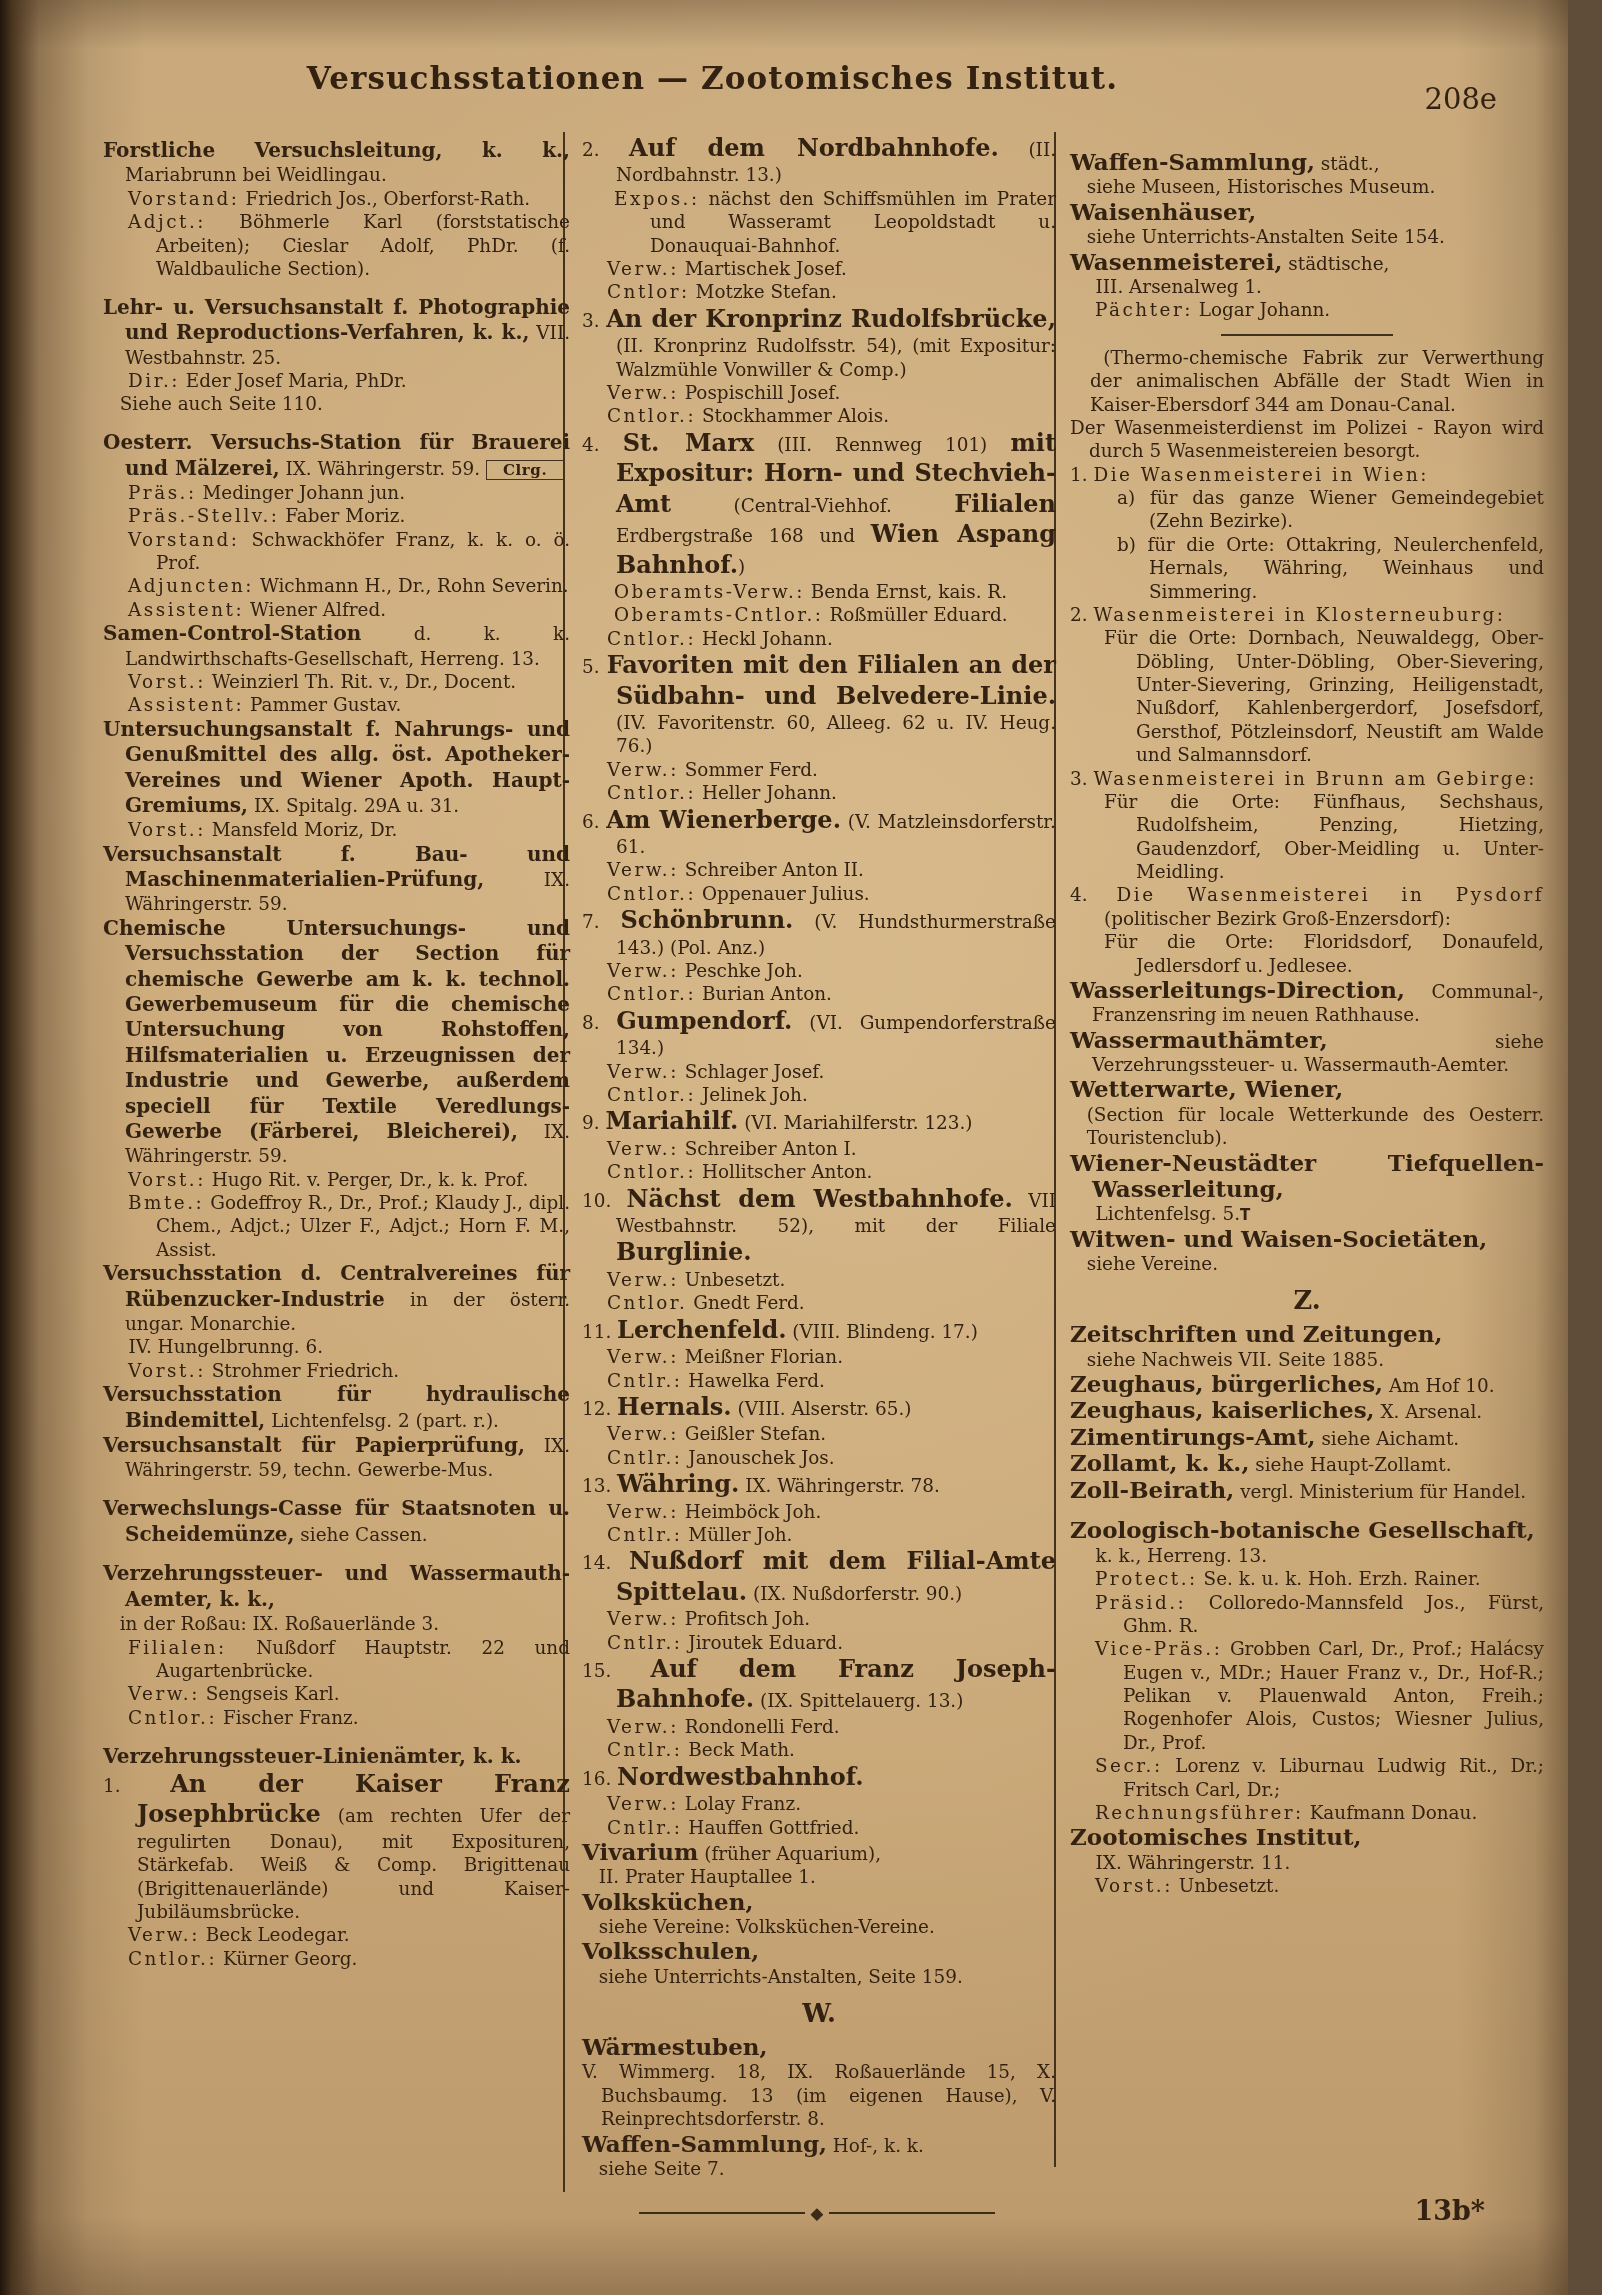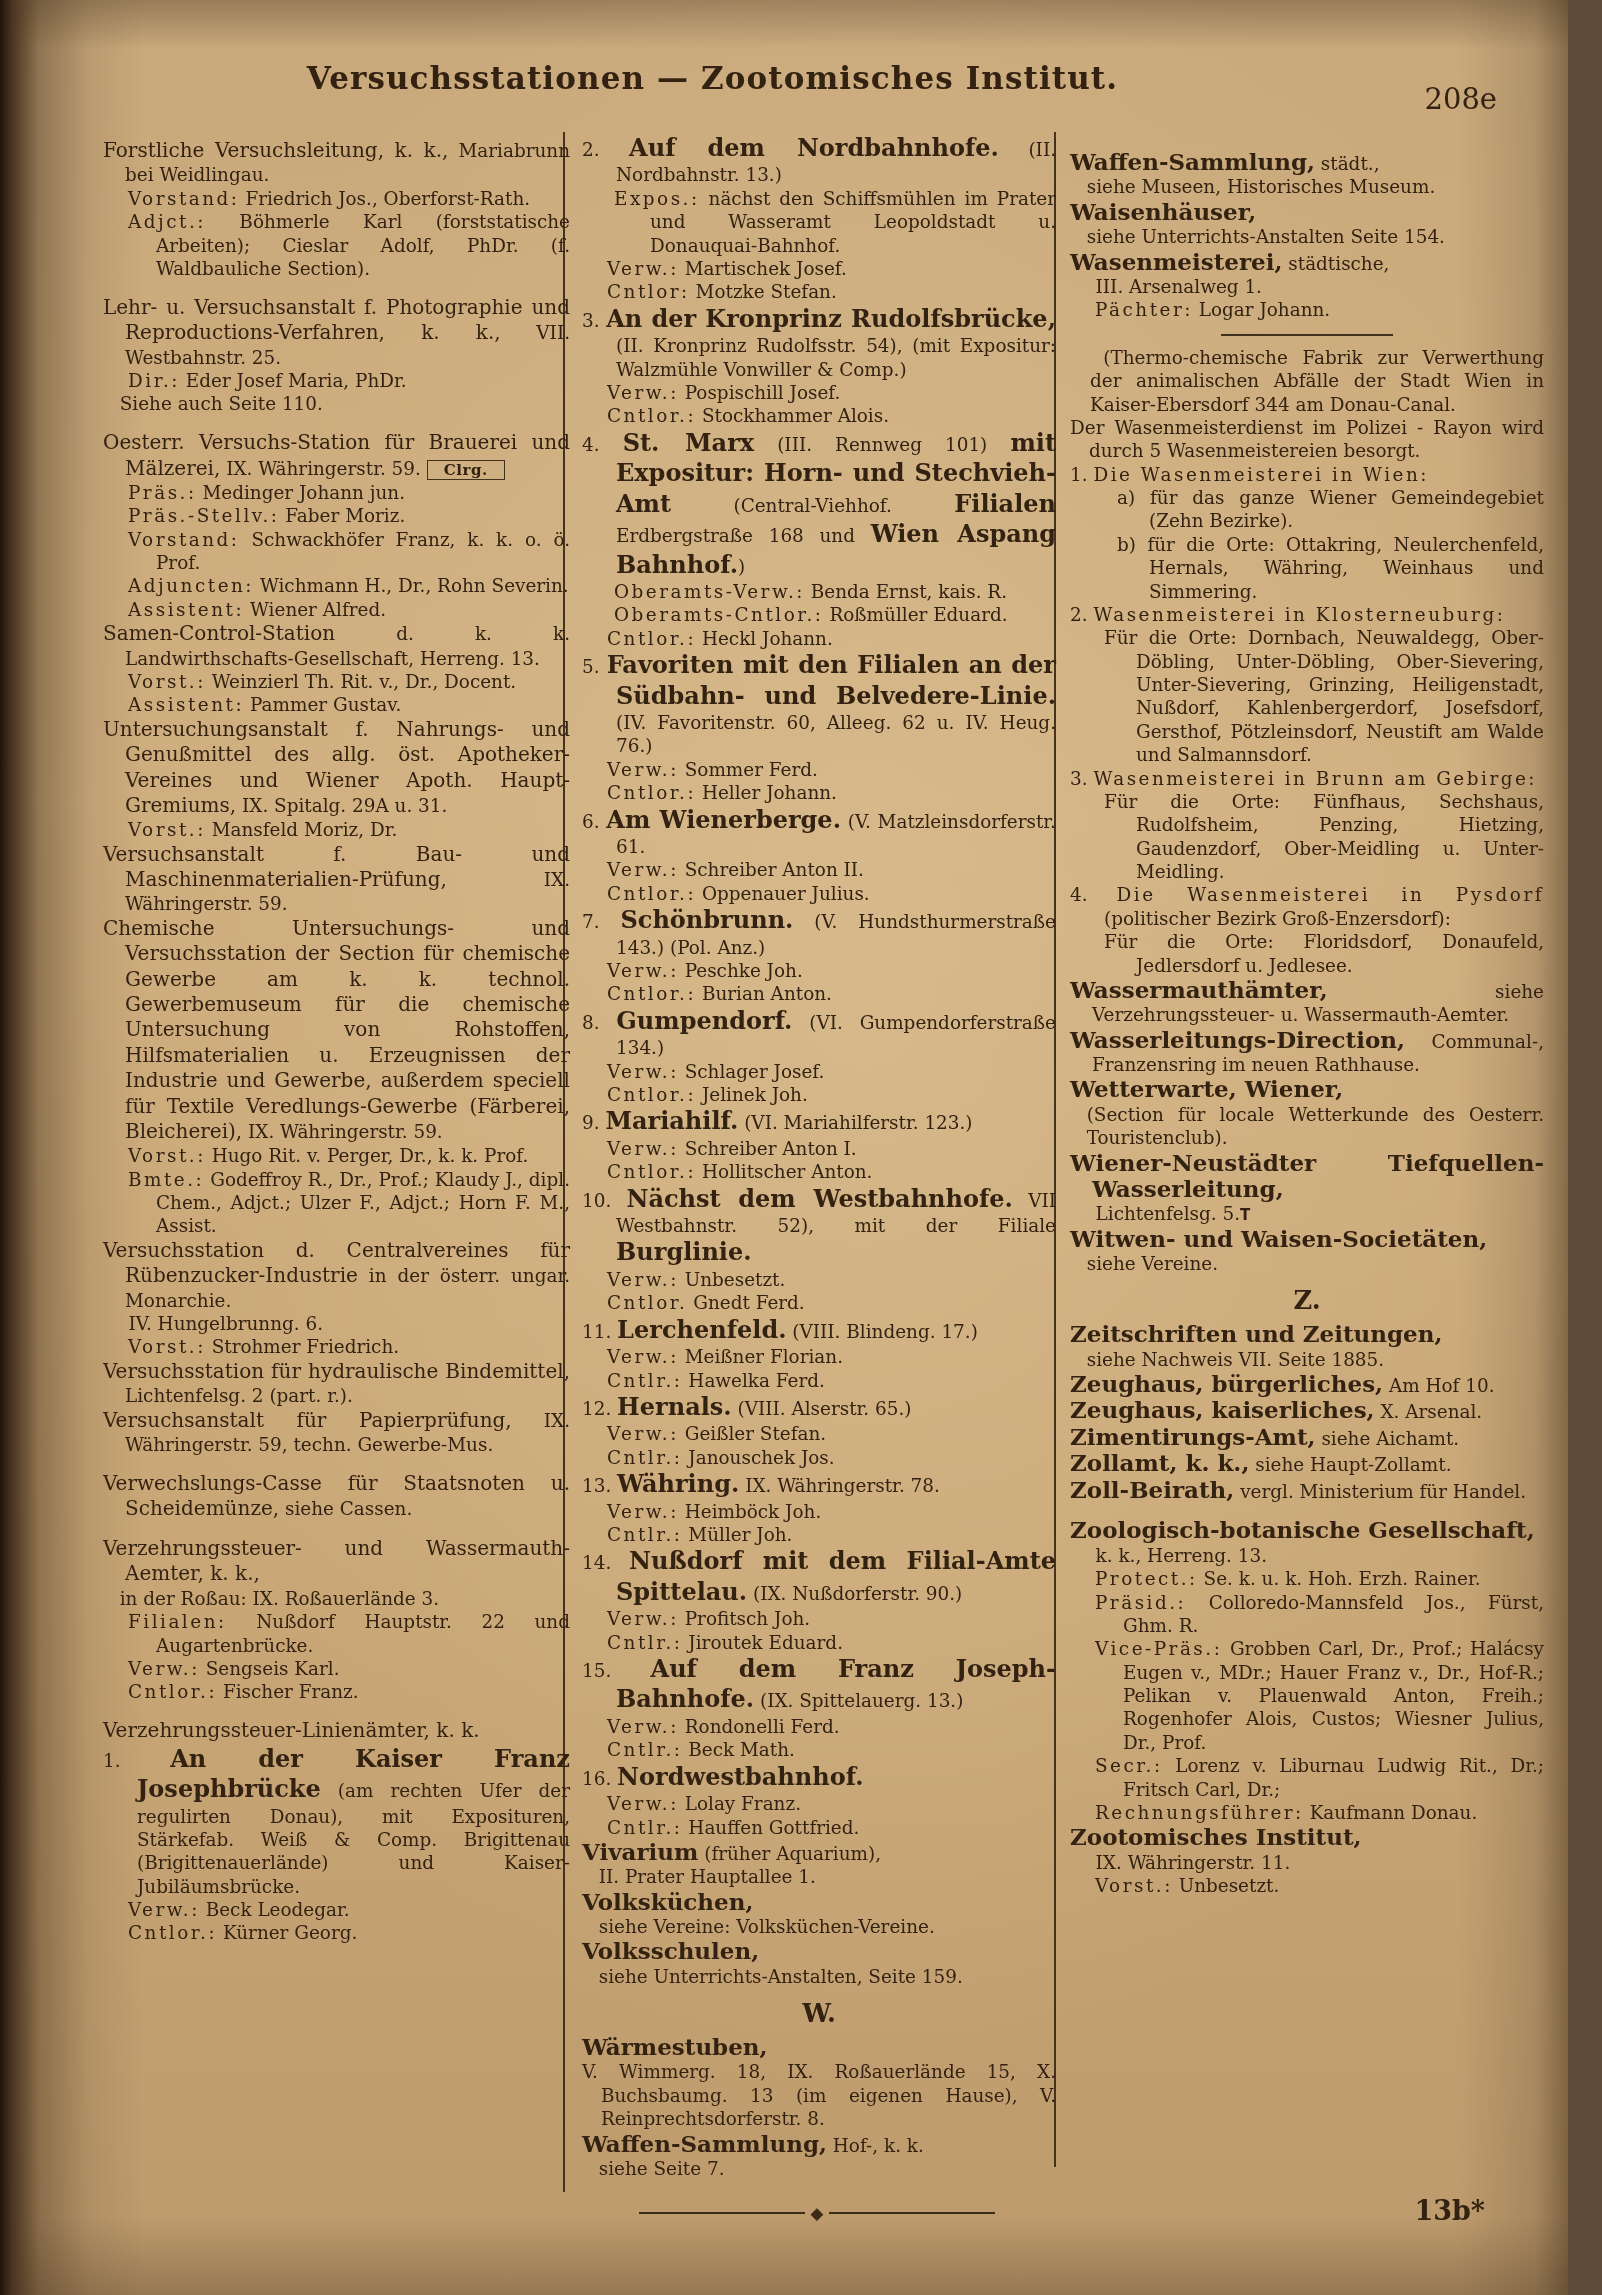--- a/index.html
+++ b/index.html
@@ -22,21 +22,21 @@
   .pgnum{position:absolute;top:82px;right:71px;font-size:29px;}
   .vrule{position:absolute;top:132px;width:2.2px;height:2060px;background:#453categorical;background:#45321d;}
   .vrule.r1{left:563px;}
   .vrule.r2{left:1054px;height:2035px;}
   .col{position:absolute;font-size:18.4px;line-height:1.27;text-align:justify;}
   .col0{left:103px;top:138px;width:467px;}
   .col1{left:582px;top:133px;width:474px;}
   .col2{left:1070px;top:149px;width:474px;}
   p.blk{margin:0;}
   .h{padding-left:22px;text-indent:-22px;}
-  .h .f1{font-weight:400;font-size:20px;}
+  .h .f1{font-weight:700;font-size:20px;}
   .hb{padding-left:22px;text-indent:-22px;}
   .hb .f1{font-weight:700;font-size:23px;line-height:1.12;}
   .num{padding-left:34px;text-indent:-34px;}
   .num .f1{font-weight:700;font-size:24px;}
   .p1{padding-left:53px;text-indent:-28px;}
   .p2{padding-left:68px;text-indent:-36px;}
   .p0a{padding-left:16.7px;}
   .p0b{padding-left:25.6px;}
   .p0{padding-left:20px;text-indent:13.3px;}
   .p0h{padding-left:19px;text-indent:-19px;}
@@ -180,22 +180,22 @@
       <p class="blk p0h"><span class="f0">Der Wasenmeisterdienst im Polizei - Rayon wird durch 5 Wasenmeistereien besorgt.</span></p>
       <p class="blk num"><span class="f0">1. </span><span class="f2">Die Wasenmeisterei in Wien:</span></p>
       <p class="blk lett"><span class="f0">a) </span><span class="f0">für das ganze Wiener Gemeindegebiet (Zehn Bezirke).</span></p>
       <p class="blk lett"><span class="f0">b) </span><span class="f0">für die Orte: Ottakring, Neulerchenfeld, Hernals, Währing, Weinhaus und Simmering.</span></p>
       <p class="blk num"><span class="f0">2. </span><span class="f2">Wasenmeisterei in Klosterneuburg:</span></p>
       <p class="blk p2a"><span class="f0">Für die Orte: Dornbach, Neuwaldegg, Ober-Döbling, Unter-Döbling, Ober-Sievering, Unter-Sievering, Grinzing, Heiligenstadt, Nußdorf, Kahlenbergerdorf, Josefsdorf, Gersthof, Pötzleinsdorf, Neustift am Walde und Salmannsdorf.</span></p>
       <p class="blk num"><span class="f0">3. </span><span class="f2">Wasenmeisterei in Brunn am Gebirge:</span></p>
       <p class="blk p2a"><span class="f0">Für die Orte: Fünfhaus, Sechshaus, Rudolfsheim, Penzing, Hietzing, Gaudenzdorf, Ober-Meidling u. Unter-Meidling.</span></p>
       <p class="blk num"><span class="f0">4. </span><span class="f2">Die Wasenmeisterei in Pysdorf</span><span class="f0"> (politischer Bezirk Groß-Enzersdorf):</span></p>
       <p class="blk p2a"><span class="f0">Für die Orte: Floridsdorf, Donaufeld, Jedlersdorf u. Jedlesee.</span></p>
+      <p class="blk hb"><span class="f1">Wasserleitungs-Direction,</span><span class="f0"> Communal-, Franzensring im neuen Rathhause.</span></p>
       <p class="blk hb"><span class="f1">Wassermauthämter,</span><span class="f0"> siehe Verzehrungssteuer- u. Wassermauth-Aemter.</span></p>
-      <p class="blk hb"><span class="f1">Wasserleitungs-Direction,</span><span class="f0"> Communal-, Franzensring im neuen Rathhause.</span></p>
       <p class="blk hb"><span class="f1">Wetterwarte, Wiener,</span></p>
       <p class="blk p0a"><span class="f0">(Section für locale Wetterkunde des Oesterr. Touristenclub).</span></p>
       <p class="blk hb"><span class="f1">Wiener-Neustädter Tiefquellen-Wasserleitung,</span></p>
       <p class="blk p0b"><span class="f0">Lichtenfelsg. 5.</span><span class="f5">T</span></p>
       <p class="blk hb"><span class="f1">Witwen- und Waisen-Societäten,</span></p>
       <p class="blk p0a"><span class="f0">siehe Vereine.</span></p>
       <p class="blk ctr"><span class="f1">Z.</span></p>
       <p class="blk hb"><span class="f1">Zeitschriften und Zeitungen,</span></p>
       <p class="blk p0a"><span class="f0">siehe Nachweis VII. Seite 1885.</span></p>
       <p class="blk hb"><span class="f1">Zeughaus, bürgerliches,</span><span class="f0"> Am Hof 10.</span></p>

